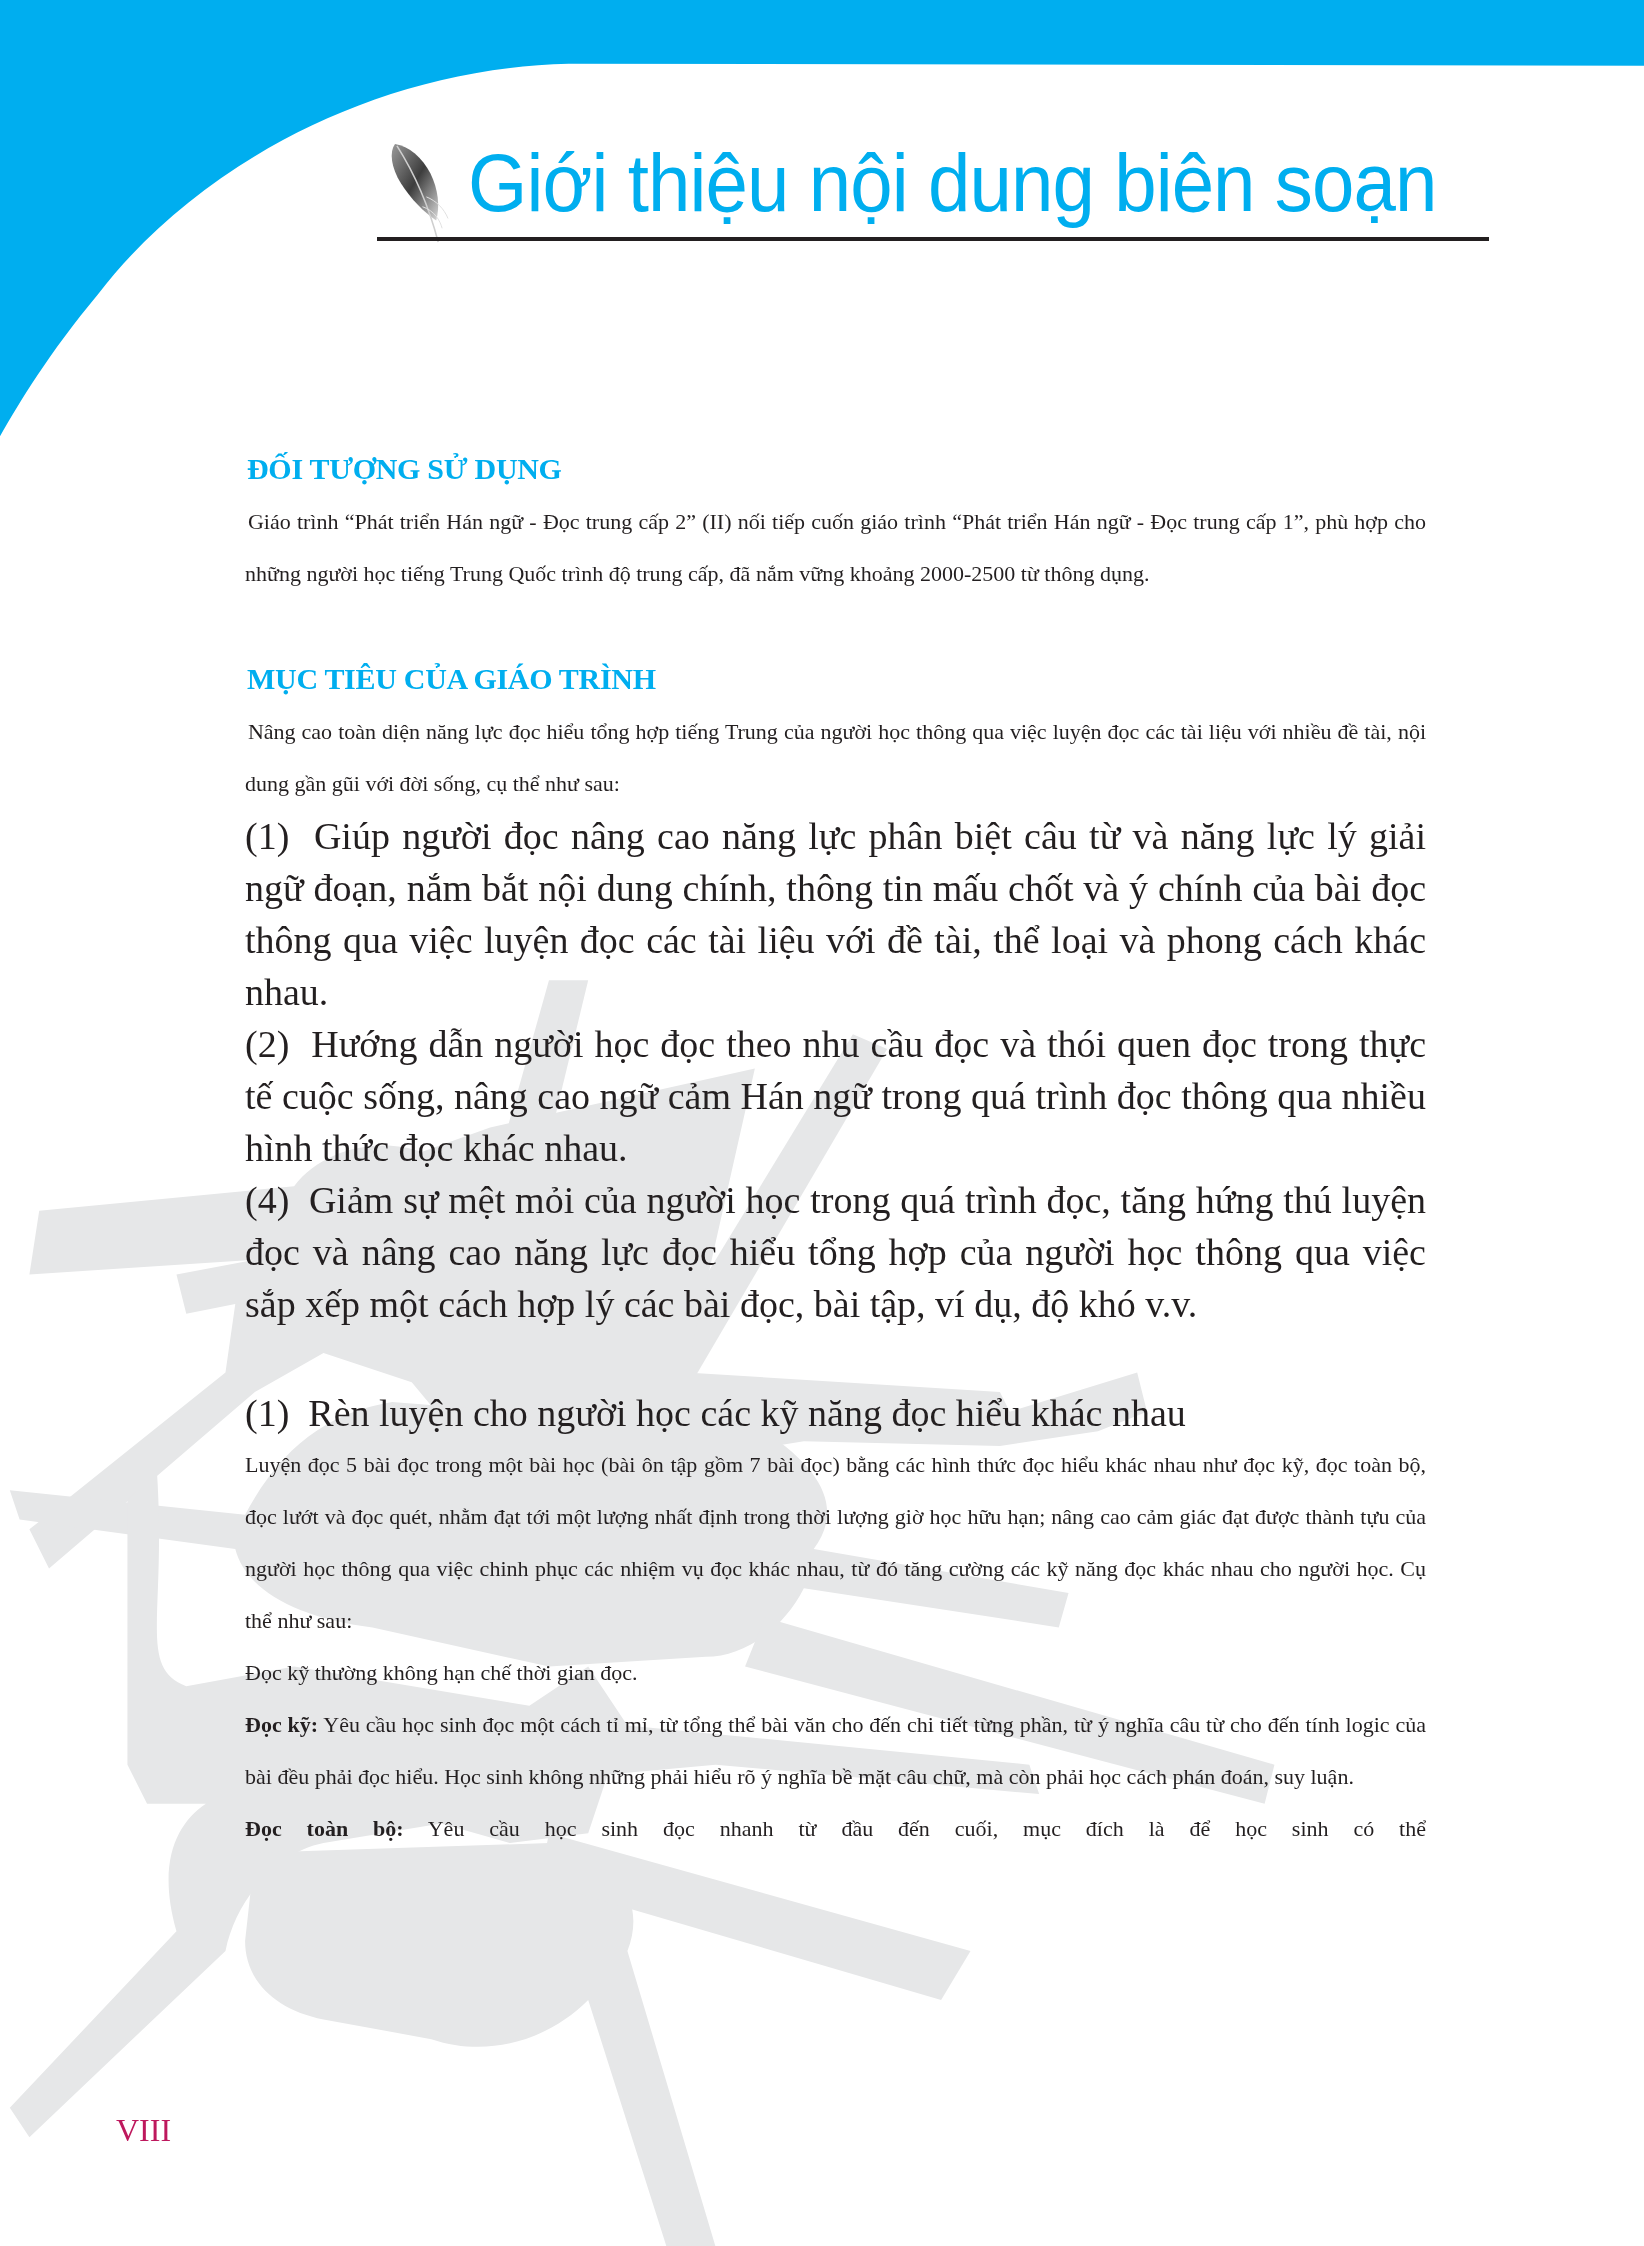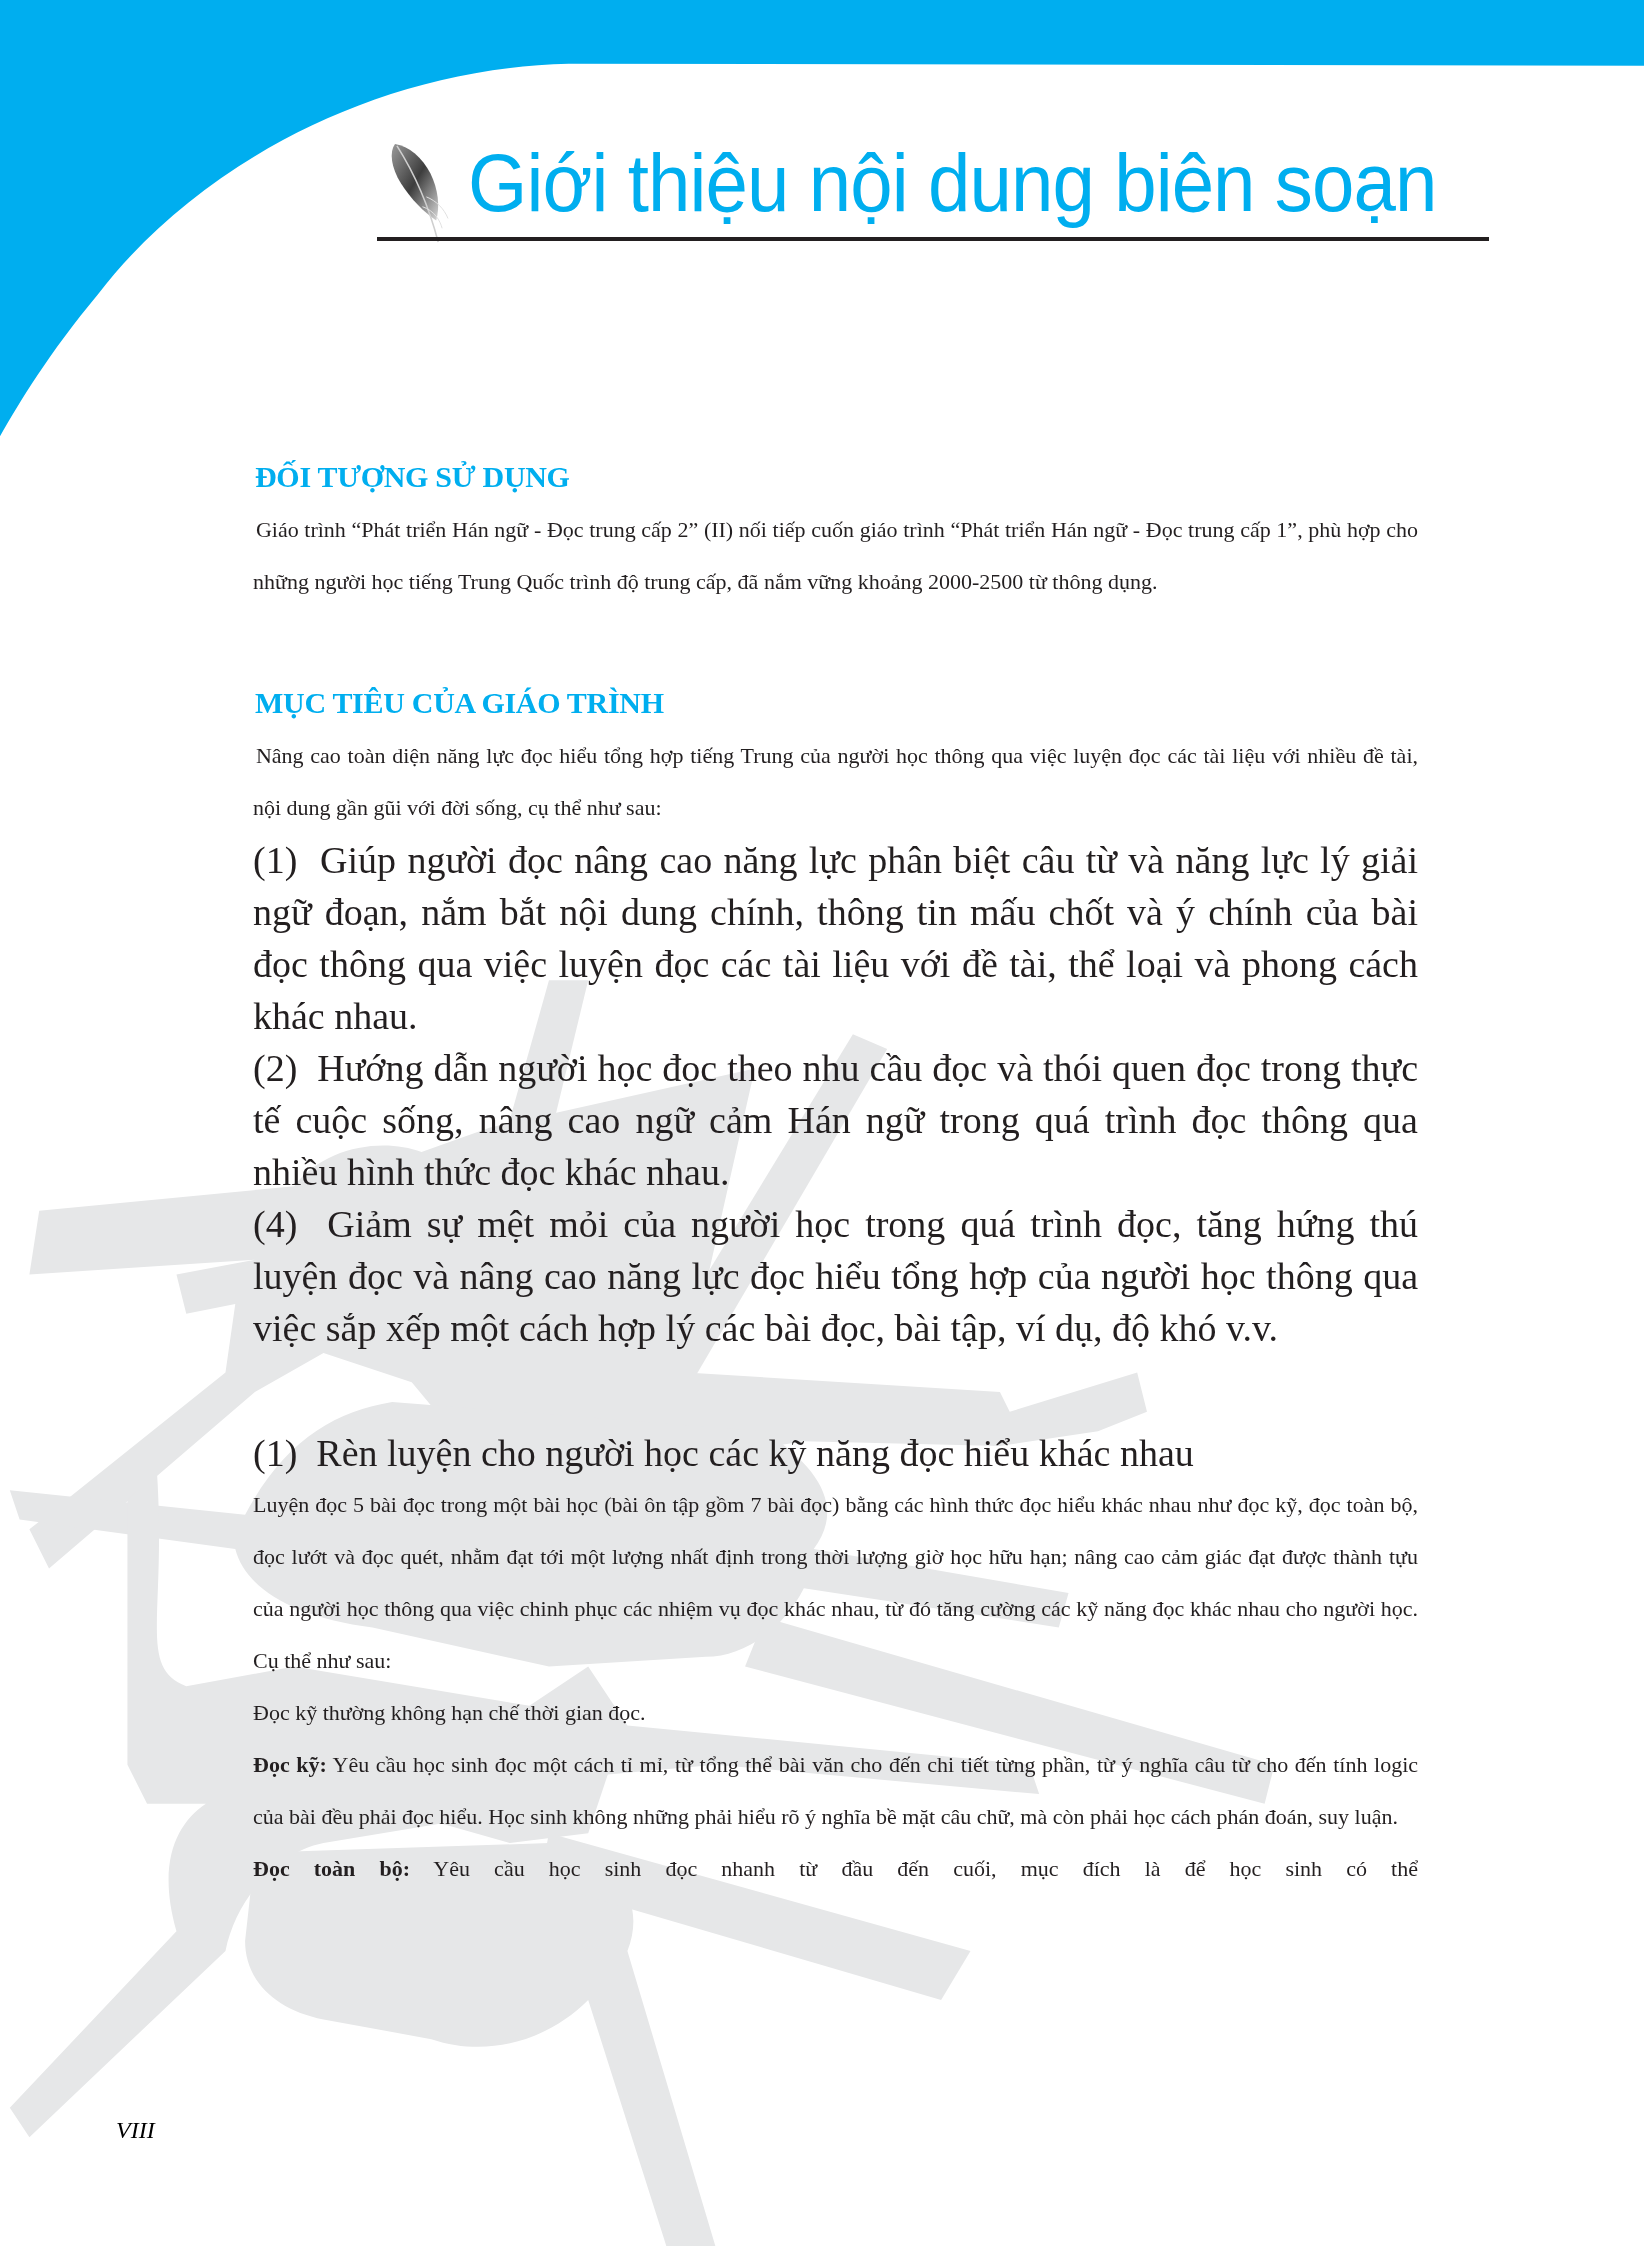--- a/index.html
+++ b/index.html
@@ -14,42 +14,42 @@
   .feather { position:absolute; left:9.8px; top:7.8px; width:69px; height:106px; }
   .title {
     position:absolute; left:91px; top:3.9px;
     font-family:"Liberation Sans", "DejaVu Sans", sans-serif;
     font-size:82px; line-height:98px; color:#00aeef; letter-spacing:-1px;
     white-space:nowrap; transform:scaleX(0.93); transform-origin:left center;
   }
   .title-rule { position:absolute; left:0; top:107px; width:1112px; height:3.9px; background:#231f20; }
 
   .content { position:absolute; left:241px; top:441px; width:1189px; z-index:2; }
-  .section { margin:12px; }
+  .section { margin:4px; }
   .heading {
     font-family:"Liberation Serif", "DejaVu Serif", serif;
     font-weight:bold; color:#00aeef; font-size:30px; line-height:47px;
     margin:0 0 3.9px 2px; letter-spacing:-0.3px;
   }
   .para {
     font-size:22px; line-height:52px; margin:0; text-align:justify;
     text-align-last:left;
   }
   .first-indent { text-indent:2.9px; }
   .first-indent::first-line { }
   .item {
     font-size:38px; line-height:52px; margin:0; text-align:justify; text-align-last:left;
   }
   .bold { font-weight:bold; }
   .gap1 { height:47px; }
   .gap2 { height:49px; }
 
   .page-number {
     position:absolute; left:116px; top:2113px; z-index:2;
-    font-size:24px; line-height:35px; color:#000000;font-style:italic;
+    font-size:32px; line-height:35px; color:#be185d;
   }
 </style>
 </head>
 <body>
 
 <svg class="bg-layer" viewBox="0 0 1678 2292" xmlns="http://www.w3.org/2000/svg">
 
   <path d="M0,0 L1678,0 L1678,67 L580,65 C380,70 200,170 100,300 C50,360 20,410 0,445 Z" fill="#00aeef"></path>
 
   <g fill="#e6e7e8">

